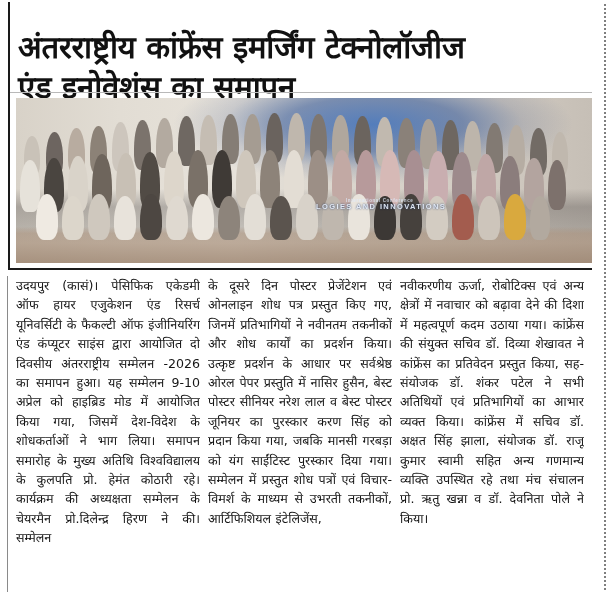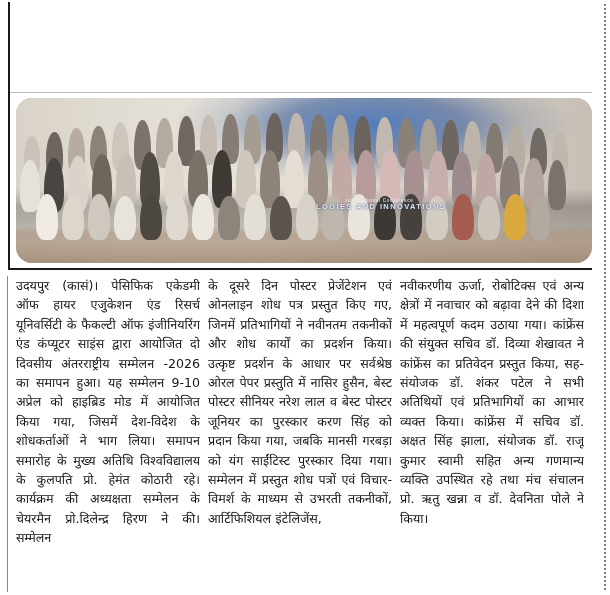--- a/index.html
+++ b/index.html
@@ -81,21 +81,20 @@
 
   
   .photo-wrap {
     position: absolute;
     left: 16px;
     top: 98px;
     width: 576px;
     height: 165px;
     overflow: hidden;
     background: #cfc6bc;
-    border-radius: 16px;
   }
   .photo {
     position: absolute;
     inset: 0;
     
     background:
       
       linear-gradient(to bottom,
         rgba(0,0,0,0) 0%, rgba(0,0,0,0) 78%,
         rgba(168,142,120,.55) 82%, rgba(150,124,102,.75) 100%),
@@ -176,20 +175,22 @@
 </style>
 </head>
 <body>
 
 <div class="page">
 
   <div class="rule-left"></div>
   <div class="rule-left-lower"></div>
   <div class="rule-right-dotted"></div>
 
+  <h1 class="headline">अंतरराष्ट्रीय कांफ्रेंस इमर्जिंग टेक्नोलॉजीज
+एंड इनोवेशंस  का समापन</h1>
 
   <div class="rule-under-headline"></div>
 
   <div class="photo-wrap">
     <div class="photo"></div>
 
     <div class="ppl">
       <span style="left:8px;  top:38px; width:16px; height:40px; background:#c9c2b8;"></span>
       <span style="left:30px; top:34px; width:17px; height:44px; background:#6d6560;"></span>
       <span style="left:52px; top:30px; width:17px; height:46px; background:#b8aca0;"></span>

